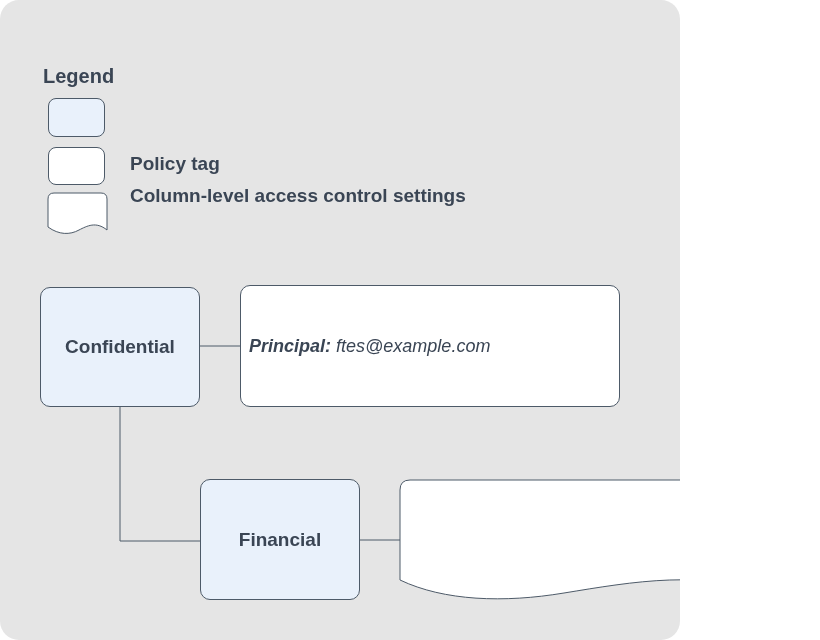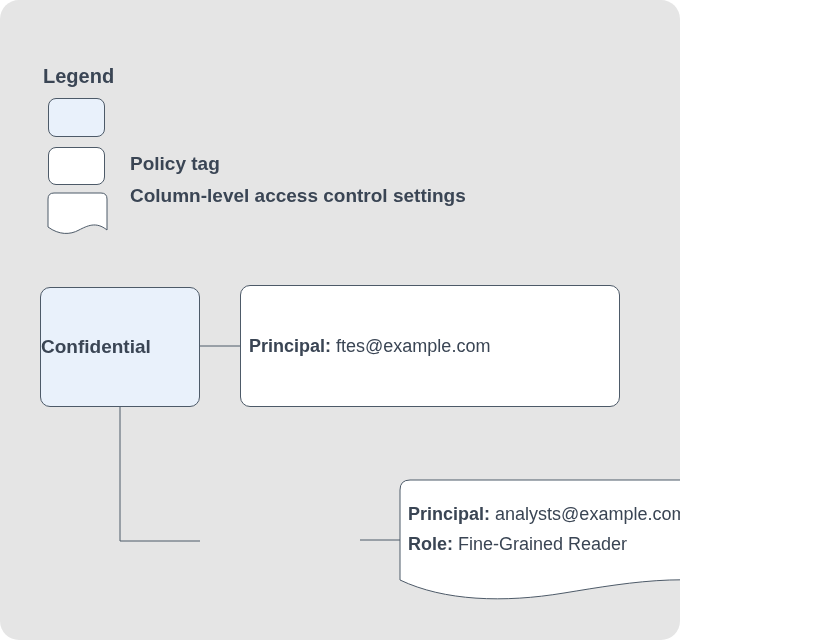--- a/index.html
+++ b/index.html
@@ -39,35 +39,35 @@
   .legend-label-1 { top: 105px; margin-top: 47px; }
   .legend-label-2 { top: 154px; }
   .legend-label-3 { top: 184px; }
   .tag-node {
     position: absolute;
     width: 160px;
     background: #e9f1fb;
     border: 1px solid #4d5a68;
     border-radius: 10px;
     box-sizing: border-box;
-    display: flex; align-items: center; 
+    display: flex; align-items: center; justify-content: center;
     font-size: 19px; font-weight: bold;
   }
   .node-confidential { left: 40px; top: 287px; height: 120px; }
   .node-financial   { left: 200px; top: 479px; height: 121px; }
   .policy-box {
     position: absolute; left: 240px; top: 285px;
     width: 380px; height: 122px;
     background: #ffffff;
     border: 1px solid #4d5a68;
     border-radius: 10px;
     box-sizing: border-box;
     display: flex; flex-direction: column; justify-content: center;
     padding-left: 8px;
-    font-size: 18px; line-height: 30px;
+    font-size: 18px; line-height: 30px; font-style: italic;
   }
   .doc-text {
     position: absolute; left: 408px; top: 499px;
     font-size: 18px; line-height: 30px;
     white-space: nowrap;
   }
   .kv-line { white-space: nowrap; }
   .kv-label { font-weight: bold; margin-right: 0.28em; }
 </style>
 </head>
@@ -92,29 +92,24 @@
 
   <div class="swatch swatch-policy-tag"></div>
   <div class="swatch swatch-data-policy"></div>
 
   <div class="legend-label legend-label-1">Policy tag</div>
   <div class="legend-label legend-label-3">Column-level access control settings</div>
 
   <div class="tag-node node-confidential">
     <span>Confidential</span>
   </div>
+  <div class="tag-node node-financial">
+    <span>Financial</span>
+  </div>
 
   <div class="policy-box">
     <div class="kv-line">
       <span class="kv-label">Principal:</span><span>ftes@example.com</span>
     </div>
   </div>
 
-  <div class="doc-text">
-    <div class="kv-line">
-      <span class="kv-label">Principal:</span><span>analysts@example.com</span>
-    </div>
-    <div class="kv-line">
-      <span class="kv-label">Role:</span><span>Fine-Grained Reader</span>
-    </div>
-  </div>
 
 </div>
 
 </body></html>

